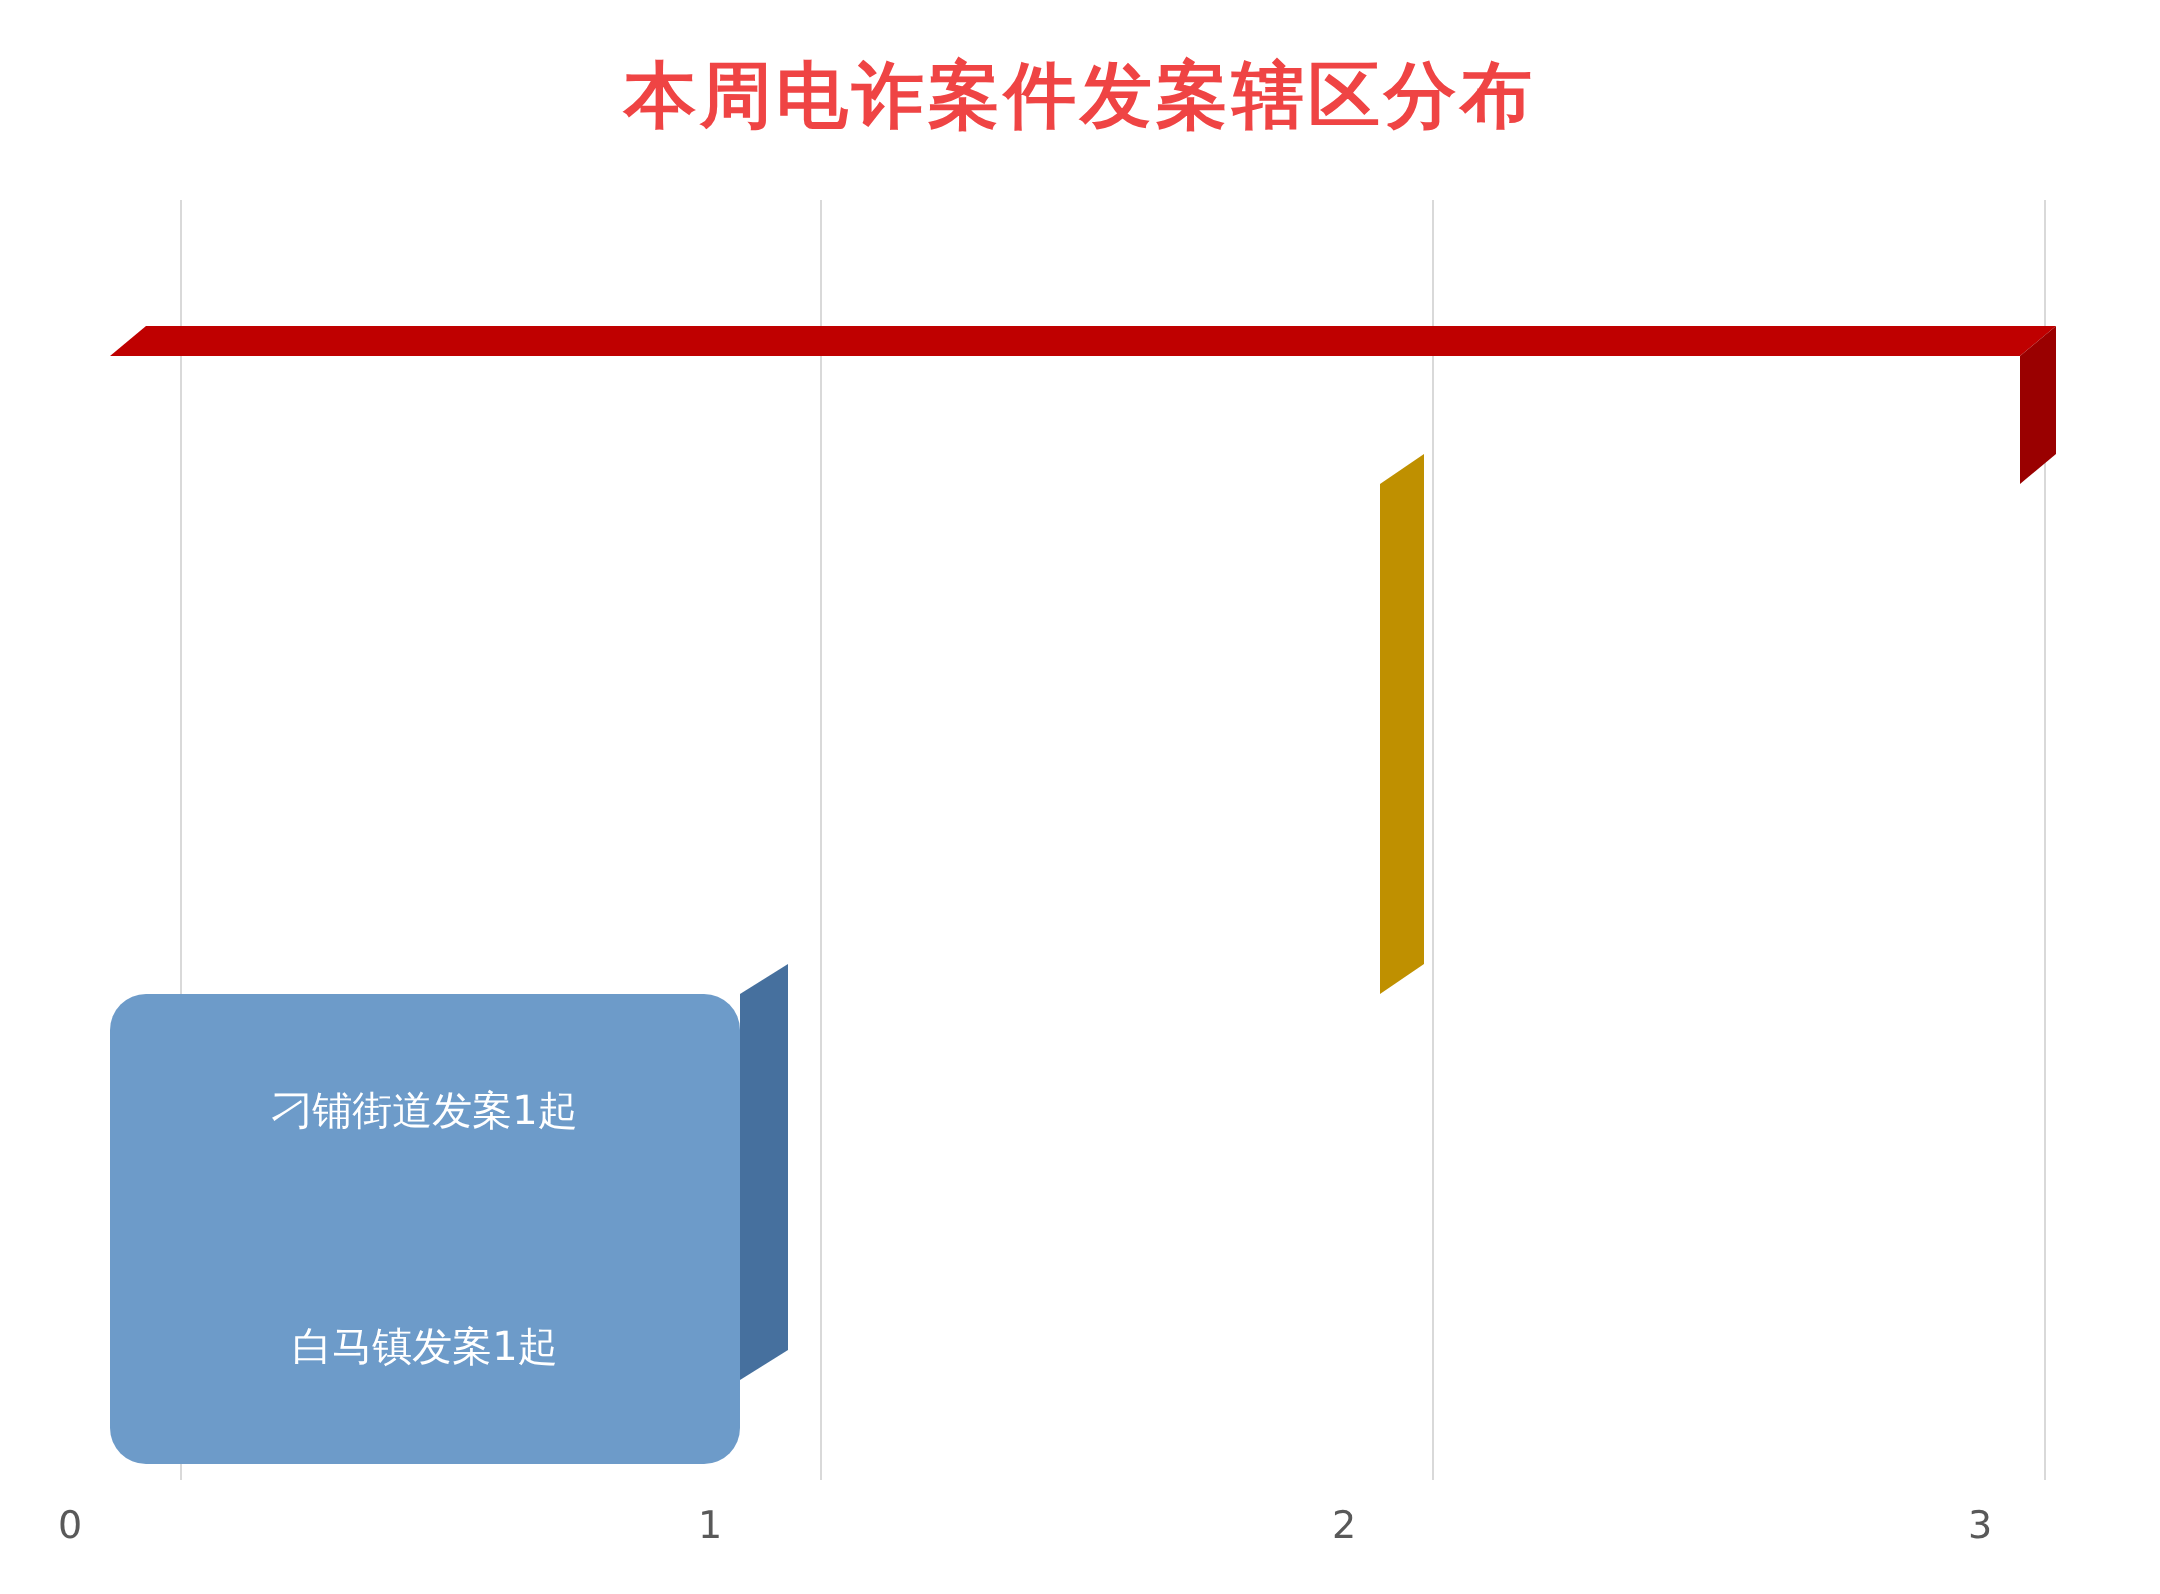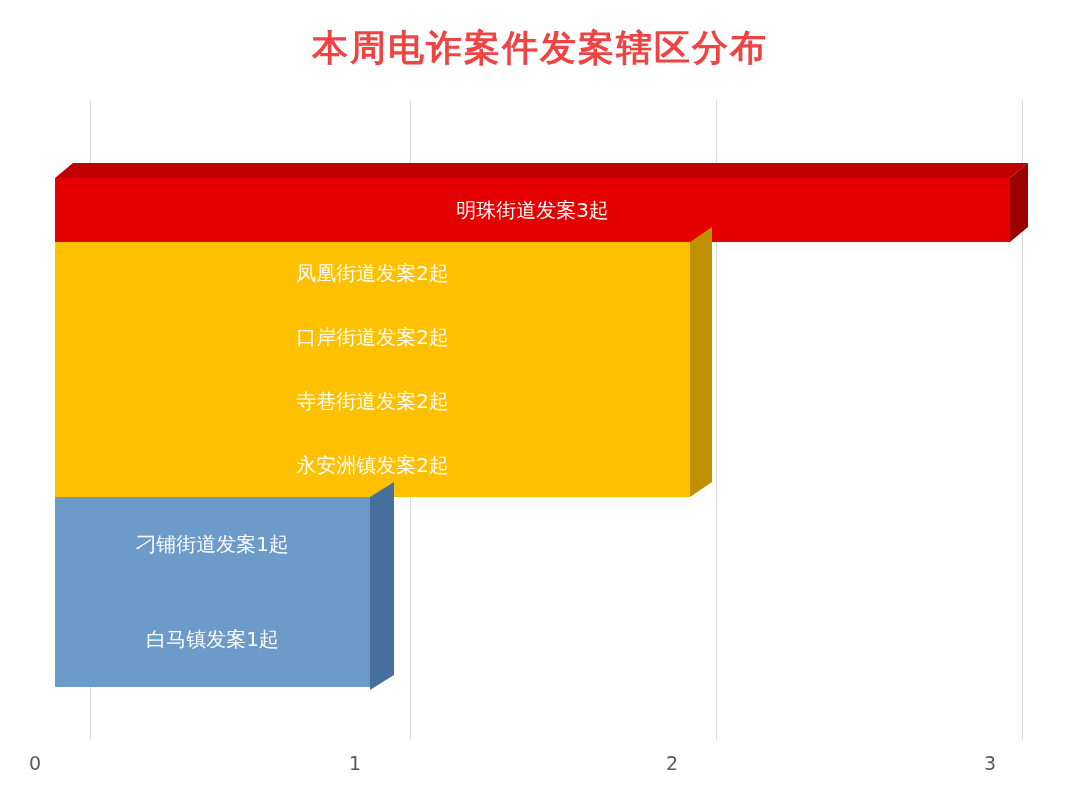--- a/index.html
+++ b/index.html
@@ -88,23 +88,23 @@
     display: flex; flex-direction: column;
   }
 
   
   .blue-side {
     left: 370px; top: 482px; width: 24px; height: 208px;
     background: #46709e;
     clip-path: polygon(0 15px, 100% 0, 100% 193px, 0 100%);
   }
   .blue-front {
-    left: 55px; top: 497px; width: 315px; height: 190px;
+    left: 55px; top: 497px; width: 315px; height: 235px;
     background: #6d9bc9;
-    display: flex; flex-direction: column;
+    display: flex; flex-direction: column; border-radius: 18px;
   }
 
   .bar-row {
     flex: 1;
     display: flex; align-items: center; justify-content: center;
   }
   .bar-label {
     color: #ffffff;
     font-size: 20px;
     white-space: nowrap;
@@ -117,39 +117,22 @@
 
   <div class="chart-title">本周电诈案件发案辖区分布</div>
 
   <div class="gridline g0"></div>
   <div class="gridline g1"></div>
   <div class="gridline g2"></div>
   <div class="gridline g3"></div>
 
   <div class="face red-top"></div>
   <div class="face red-side"></div>
-  <div class="face red-front">
-    <span class="bar-label">明珠街道发案3起</span>
-  </div>
 
   <div class="face yellow-side"></div>
-  <div class="face yellow-front">
-    <div class="bar-row">
-      <span class="bar-label">凤凰街道发案2起</span>
-    </div>
-    <div class="bar-row">
-      <span class="bar-label">口岸街道发案2起</span>
-    </div>
-    <div class="bar-row">
-      <span class="bar-label">寺巷街道发案2起</span>
-    </div>
-    <div class="bar-row">
-      <span class="bar-label">永安洲镇发案2起</span>
-    </div>
-  </div>
 
   <div class="face blue-side"></div>
   <div class="face blue-front">
     <div class="bar-row">
       <span class="bar-label">刁铺街道发案1起</span>
     </div>
     <div class="bar-row">
       <span class="bar-label">白马镇发案1起</span>
     </div>
   </div>

